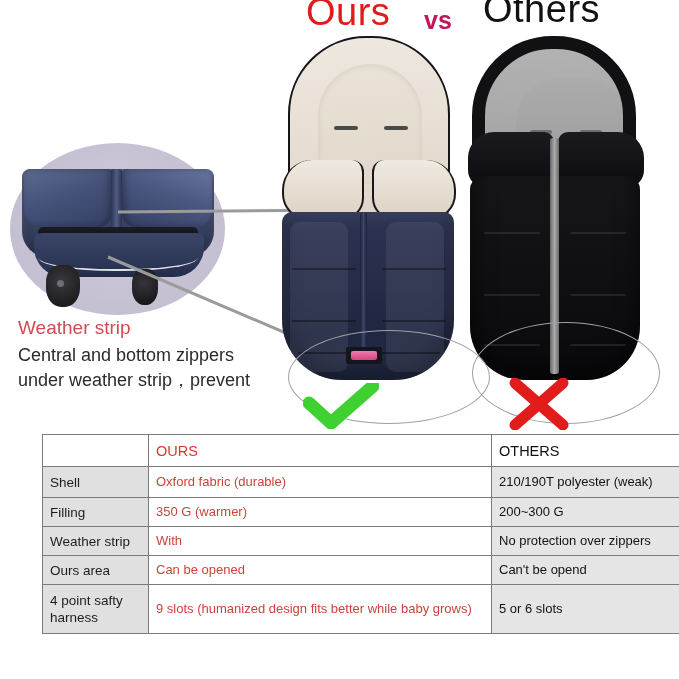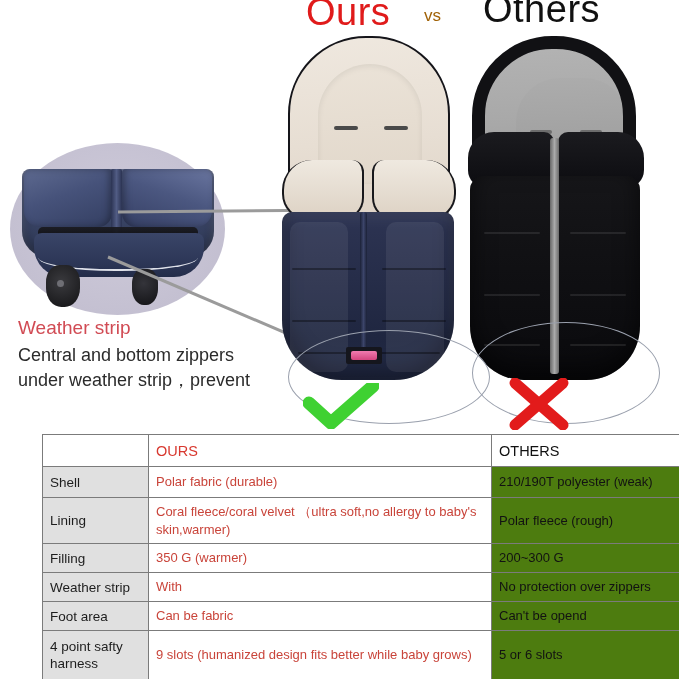--- a/index.html
+++ b/index.html
@@ -4,22 +4,22 @@
 <style>
   html,body{margin:0;padding:0;background:#fff;}
   body{width:679px;height:679px;position:relative;overflow:hidden;
        font-family:"Liberation Sans","DejaVu Sans",sans-serif;color:#222;}
   #stage{position:absolute;left:0;top:0;width:679px;height:679px;background:#ffffff;}
 
   
   .headline{position:absolute;top:-4px;left:0;width:679px;height:44px;}
   .h-ours{position:absolute;left:306px;top:-5px;font-size:38px;font-weight:400;
           color:#e01b1b;letter-spacing:.5px;}
-  .h-vs{position:absolute;left:424px;top:10px;font-size:17px;font-weight:400;
-        color:#a16207;}
+  .h-vs{position:absolute;left:424px;top:10px;font-size:25px;font-weight:700;
+        color:#be185d;}
   .h-others{position:absolute;left:483px;top:-8px;font-size:38px;font-weight:400;
             color:#111;letter-spacing:.5px;}
 
   
   .inset{position:absolute;left:10px;top:143px;width:215px;height:172px;}
   .inset-bg{position:absolute;inset:0;border-radius:50%;
             background:radial-gradient(ellipse at 50% 45%, #cfcbda 0%, #c6c2d3 58%, #bfbbcd 100%);}
   .det-body{position:absolute;left:12px;top:26px;width:192px;height:88px;
             background:linear-gradient(180deg,#4b5578 0%,#3c4768 42%,#2e3856 100%);
             border-radius:8px 8px 26px 26px;
@@ -117,21 +117,21 @@
   .cross{position:absolute;left:508px;top:378px;width:62px;height:52px;}
 
   
   table.cmp{position:absolute;left:42px;top:434px;width:592px;border-collapse:collapse;
             table-layout:fixed;}
   table.cmp td,table.cmp th{border:1px solid #7b7b7b;padding:4px 7px;vertical-align:middle;
             font-weight:400;text-align:left;}
   .c1{width:91px;background:#e0e0e0;font-size:13.5px;color:#1d1d1d;line-height:17px;}
   .c1.hd{background:#ffffff;}
   .c2{width:328px;font-size:13px;color:#c9443a;line-height:18px;background:#fff;}
-  .c3{width:173px;font-size:13px;color:#121212;line-height:18px;background:#4d7c0f;}
+  .c3{width:173px;font-size:13px;color:#121212;line-height:18px;background:#e5e5e5;}
   .hd-ours{text-align:center;font-size:14.5px;color:#d8382f;background:#fff;}
   .hd-others{text-align:center;font-size:14.5px;color:#111;background:#fff;}
   .r-head td{height:23px;}
   .r-shell td{height:22px;}
   .r-lining td{height:37px;}
   .r-fill td{height:20px;}
   .r-ws td{height:20px;}
   .r-foot td{height:20px;}
   .r-harness td{height:40px;}
 </style>
@@ -229,41 +229,36 @@
 
   <table class="cmp">
     <tbody>
       <tr class="r-head">
         <td class="c1 hd"></td>
         <td class="c2 hd-ours">OURS</td>
         <td class="c3 hd-others">OTHERS</td>
       </tr>
       <tr class="r-shell">
         <td class="c1">Shell</td>
-        <td class="c2">Polar fabric (durable)</td>
+        <td class="c2">Oxford fabric (durable)</td>
         <td class="c3">210/190T polyester (weak)</td>
-      </tr>
-      <tr class="r-lining">
-        <td class="c1">Lining</td>
-        <td class="c2">Coral fleece/coral velvet （ultra soft,no allergy to baby's skin,warmer)</td>
-        <td class="c3">Polar fleece  (rough)</td>
       </tr>
       <tr class="r-fill">
         <td class="c1">Filling</td>
         <td class="c2">350 G (warmer)</td>
         <td class="c3">200~300 G</td>
       </tr>
       <tr class="r-ws">
         <td class="c1">Weather strip</td>
         <td class="c2">With</td>
         <td class="c3">No protection over zippers</td>
       </tr>
       <tr class="r-foot">
-        <td class="c1">Foot area</td>
-        <td class="c2">Can be fabric</td>
+        <td class="c1">Ours area</td>
+        <td class="c2">Can be opened</td>
         <td class="c3">Can't be opend</td>
       </tr>
       <tr class="r-harness">
         <td class="c1">4 point safty harness</td>
         <td class="c2">9 slots (humanized design fits better while baby grows)</td>
         <td class="c3">5 or 6 slots</td>
       </tr>
     </tbody>
   </table>
 

